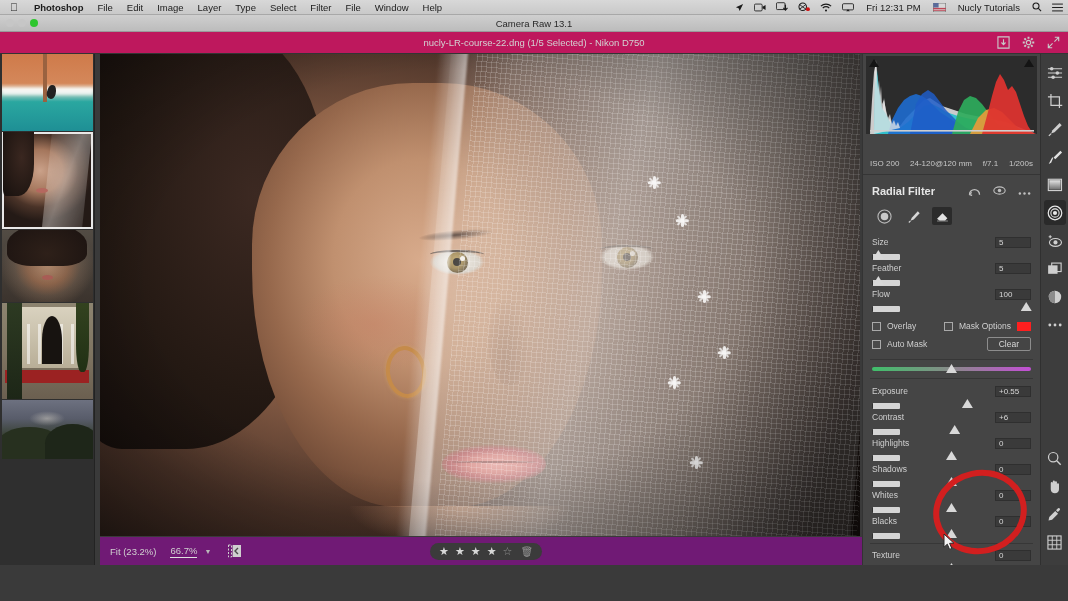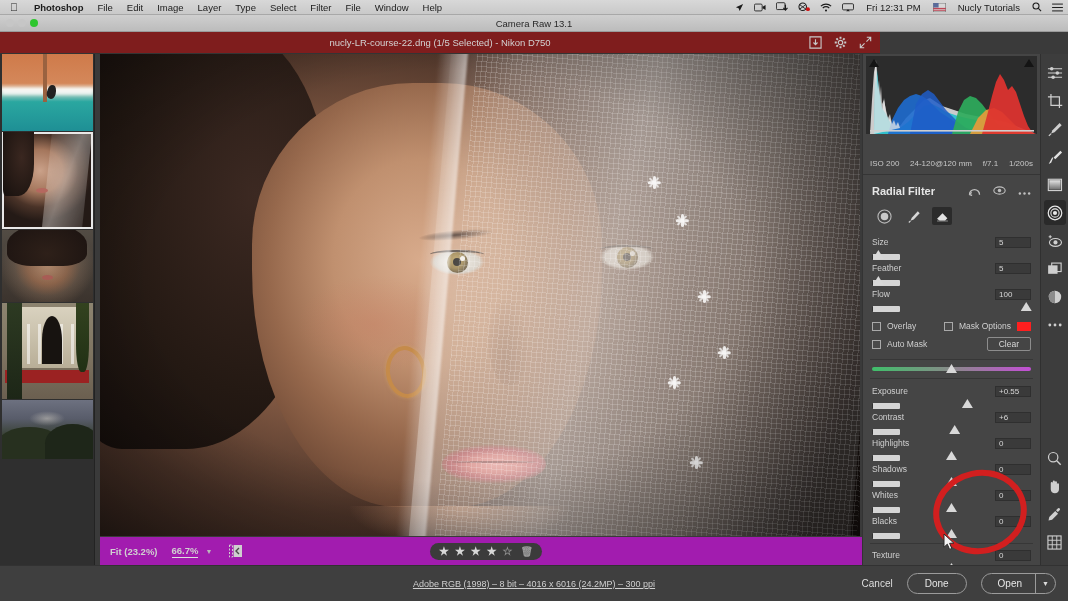--- a/index.html
+++ b/index.html
@@ -36,22 +36,22 @@
     font-size: 9.5px; color: #2a2a2a;
   }
   .traffic { position: absolute; left: 6px; top: 4px; display: flex; gap: 4px; }
   .dot { width: 8px; height: 8px; border-radius: 50%; }
   .dot.r { background: #c6c6c6; }
   .dot.y { background: #c6c6c6; }
   .dot.g { background: #2fc62f; }
 
   
   .docbar {
-    position: absolute; top: 32px; left: 0; width: 880px; height: 22px;
-    background: #7f1d1d;
+    position: absolute; top: 32px; left: 0; width: 1068px; height: 22px;
+    background: #be185d;
     display: flex; align-items: center; justify-content: center;
     font-size: 9.5px; color: #d3d3d3;
     border-bottom: 1px solid #343434;
   }
   .docbar .icons { position: absolute; right: 8px; top: 4px; display: flex; gap: 12px; }
   .docbar .icons span { cursor: default; }
 
   
   .filmstrip {
     position: absolute; left: 0; top: 54px; width: 95px; height: 511px;
@@ -163,22 +163,22 @@
      content:""; position:absolute; left:50%; top:0; width:2.2px; height:100%;
      background:rgba(255,255,255,.75); margin-left:-1.1px; border-radius:2px; }
   .p-emb .d::before { transform: rotate(45deg); }
   .p-emb .d::after { transform: rotate(-45deg); }
   .p-vign { position:absolute; inset:0;
      background: radial-gradient(ellipse 76% 82% at 46% 46%, rgba(0,0,0,0) 52%, rgba(0,0,0,.55) 100%); }
 
   
   .canvasbar {
     position: absolute; left: 100px; top: 536px; width: 836px; height: 29px;
-    background: #a21caf; display: flex; align-items: center;
-    font-size: 9.5px; color: #d0d0d0; border-top: 1px solid #3a3a3a; font-weight: bold;
+    background: #701a75; display: flex; align-items: center;
+    font-size: 9.5px; color: #d0d0d0; border-top: 1px solid #3a3a3a;
   }
   .fitlabel { margin-left: 10px; }
   .zoomval { margin-left: 14px; border-bottom: 1.5px solid #e0e0e0; padding-bottom: 1px; }
   .chev { margin-left: 7px; font-size: 7px; color: #b9b9b9; }
   .fsbtn { margin-left: 16px; width: 15px; height: 15px; display:flex; align-items:center; justify-content:center; }
   .stars {
     position: absolute; left: 330px; top: 6px;
     background: #3b3b3b; border-radius: 9px; padding: 2px 9px;
     display: flex; align-items: center; gap: 6px; font-size: 11px; color: #d7d7d7;
   }
@@ -831,26 +831,14 @@
         </svg>
     </span>
     <span class="rtool" style="margin-bottom:10px">
       <svg width="15" height="15" viewBox="0 0 16 16">
           <rect x="1" y="1" width="14" height="14" fill="none" stroke="#cfcfcf" stroke-width="1.2"></rect>
           <path d="M5.6 1v14M10.4 1v14M1 5.6h14M1 10.4h14" stroke="#cfcfcf" stroke-width="1"></path>
         </svg>
     </span>
   </div>
 
-  <div class="footer">
-    <span class="colorlink">Adobe RGB (1998) – 8 bit – 4016 x 6016 (24.2MP) – 300 ppi</span>
-    <span class="fbtns">
-      <span class="btn-text">Cancel</span>
-      <span class="pill">Done</span>
-      <span class="openwrap">
-        <span class="lbl">Open</span>
-        <span class="sep"></span>
-        <span class="arw">▼</span>
-      </span>
-    </span>
-  </div>
 
 </div>
 
 </body></html>

